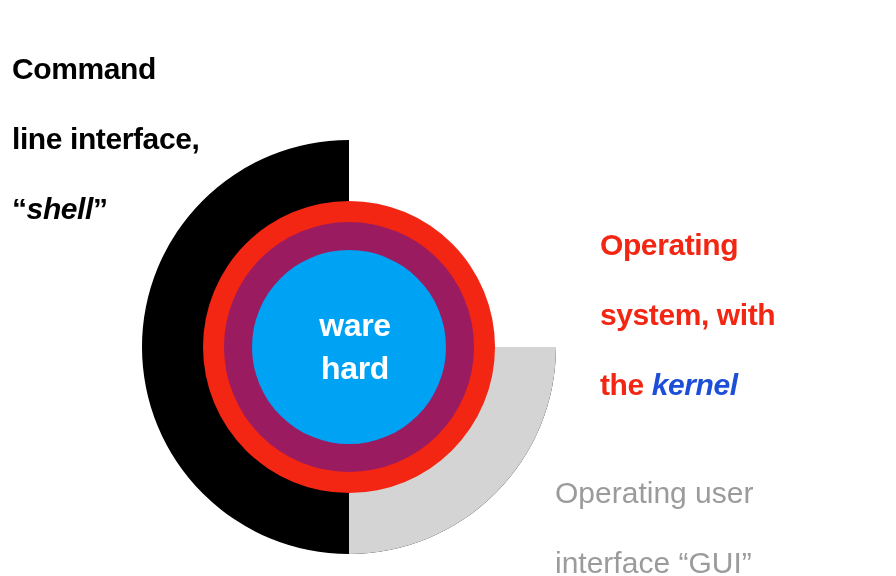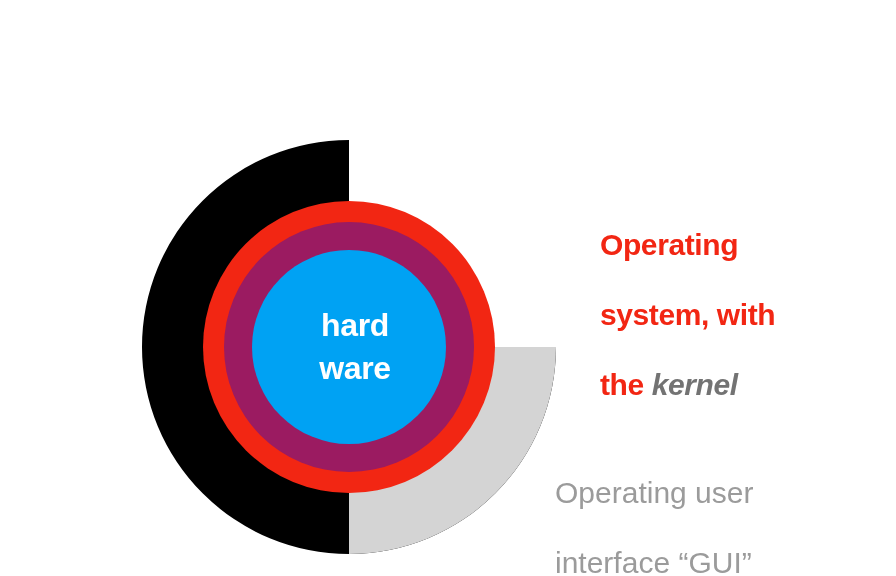--- a/index.html
+++ b/index.html
@@ -59,21 +59,21 @@
   #label-os {
     left: 600px;
     top: 192px;
     font-size: 30px;
     font-weight: bold;
     color: #F22613;
     width: 300px;
   }
   #label-os .kernel-word {
     font-style: italic;
-    color: #737373;
+    color: #1d4ed8;
   }
 
   #label-gui {
     left: 555px;
     top: 440px;
     font-size: 30px;
     font-weight: normal;
     color: #9B9B9B;
     width: 340px;
     letter-spacing: 0px;
@@ -115,24 +115,29 @@
              L 349 347 Z"></path>
 
     <circle cx="349" cy="347" r="146" fill="#F22613"></circle>
 
     <circle cx="349" cy="347" r="125" fill="#9B1B61"></circle>
 
     <circle cx="349" cy="347" r="97" fill="#00A2F3"></circle>
   </svg>
 
   <div id="core-label">
+    <span>ware</span>
     <span>hard</span>
-    <span>ware</span>
   </div>
 
+  <div class="label-block" id="label-shell">
+    <div>Command</div>
+    <div>line interface,</div>
+    <div><span>“</span><span class="quoted-italic">shell</span><span>”</span></div>
+  </div>
 
   <div class="label-block" id="label-os">
     <div>Operating</div>
     <div>system, with</div>
     <div><span>the </span><span class="kernel-word">kernel</span></div>
   </div>
 
   <div class="label-block" id="label-gui">
     <div>Operating user</div>
     <div>interface “GUI”</div>

